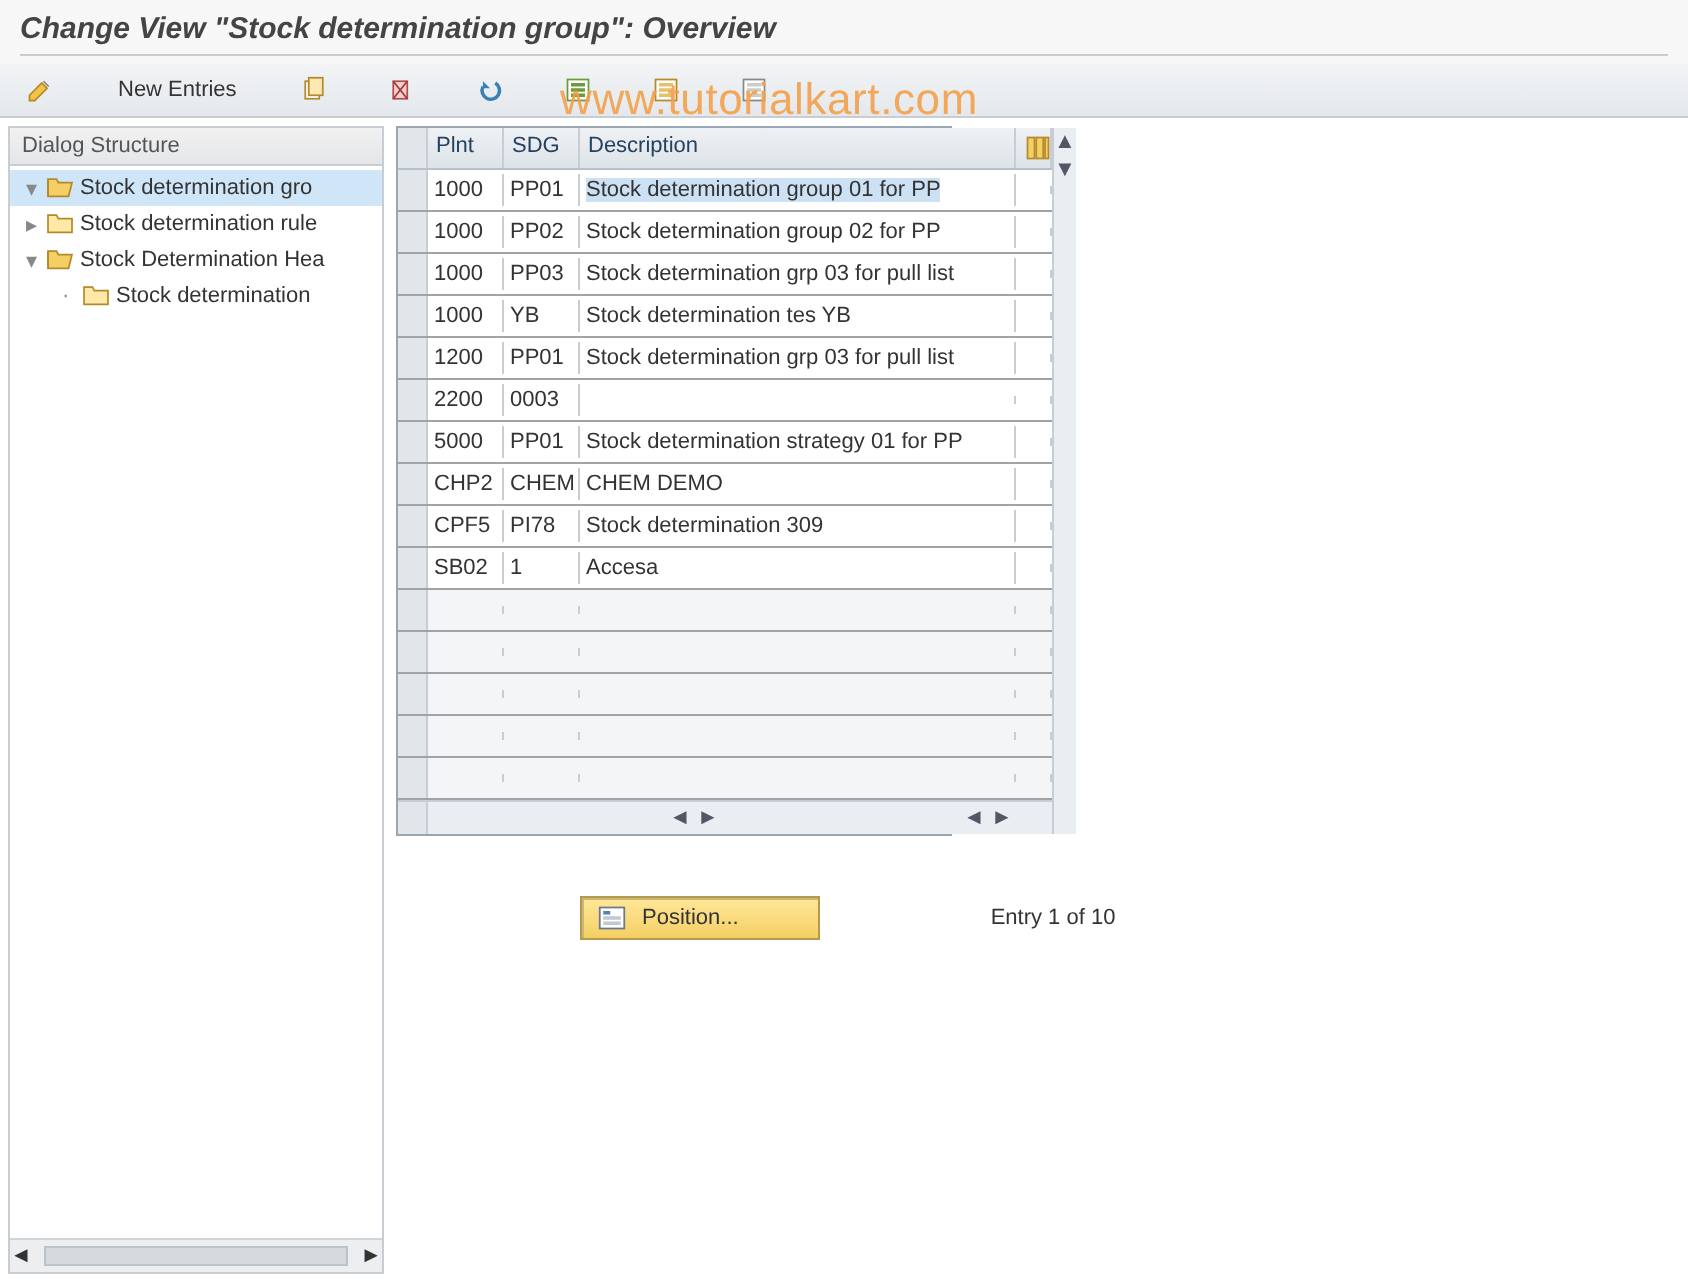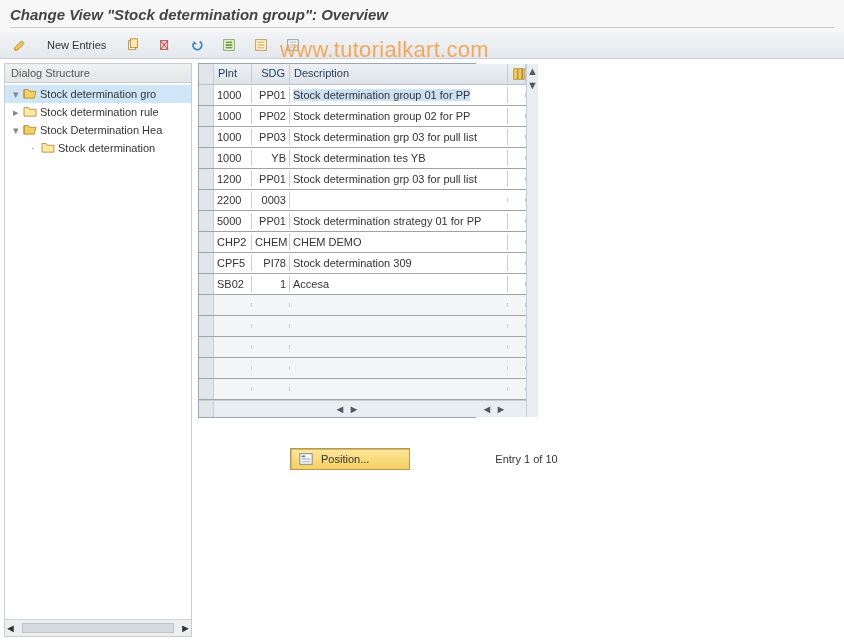--- a/index.html
+++ b/index.html
@@ -22,21 +22,21 @@
     padding: 6px 10px 4px 10px;
     background: #f7f7f7;
   }
   .titlebar .rule {
     border-bottom: 1px solid #ccc;
     margin-top: 4px;
   }
   .toolbar {
     display: flex;
     align-items: center;
-    gap: 8px;
+    gap: 20px;
     padding: 3px 8px;
     background: linear-gradient(#f2f4f6, #e4e8ec);
     border-bottom: 1px solid #c7cdd3;
   }
   .tb-btn {
     display: inline-flex;
     align-items: center;
     gap: 3px;
     padding: 2px 4px;
     border: 1px solid transparent;
@@ -123,21 +123,21 @@
     background: linear-gradient(#eef1f4,#dde3e8);
     border-bottom:1px solid #b8c1c9;
   }
   .grid-hdr .cell, .grid-row .cell {
     box-sizing:border-box;
     border-right:1px solid #c7cdd3;
   }
   .grid-hdr .cell { padding:3px 4px; color:#24415f; font-size:11px; }
   .rowhandle { width:14px; background:#e1e6eb; border-right:1px solid #c7cdd3;}
   .c-plnt { width:38px; }
-  .c-sdg  { width:38px;text-align:right; }
+  .c-sdg  { width:38px; }
   .c-desc { flex:0 0 218px; }
   .c-cfg  { width:18px; text-align:center; }
   .grid-body { }
   .grid-row {
     display:flex;
     height:20px;
     border-bottom:1px solid #a3a3a3;
     background:#fff;
     font-size:11px;
     align-items:center;

